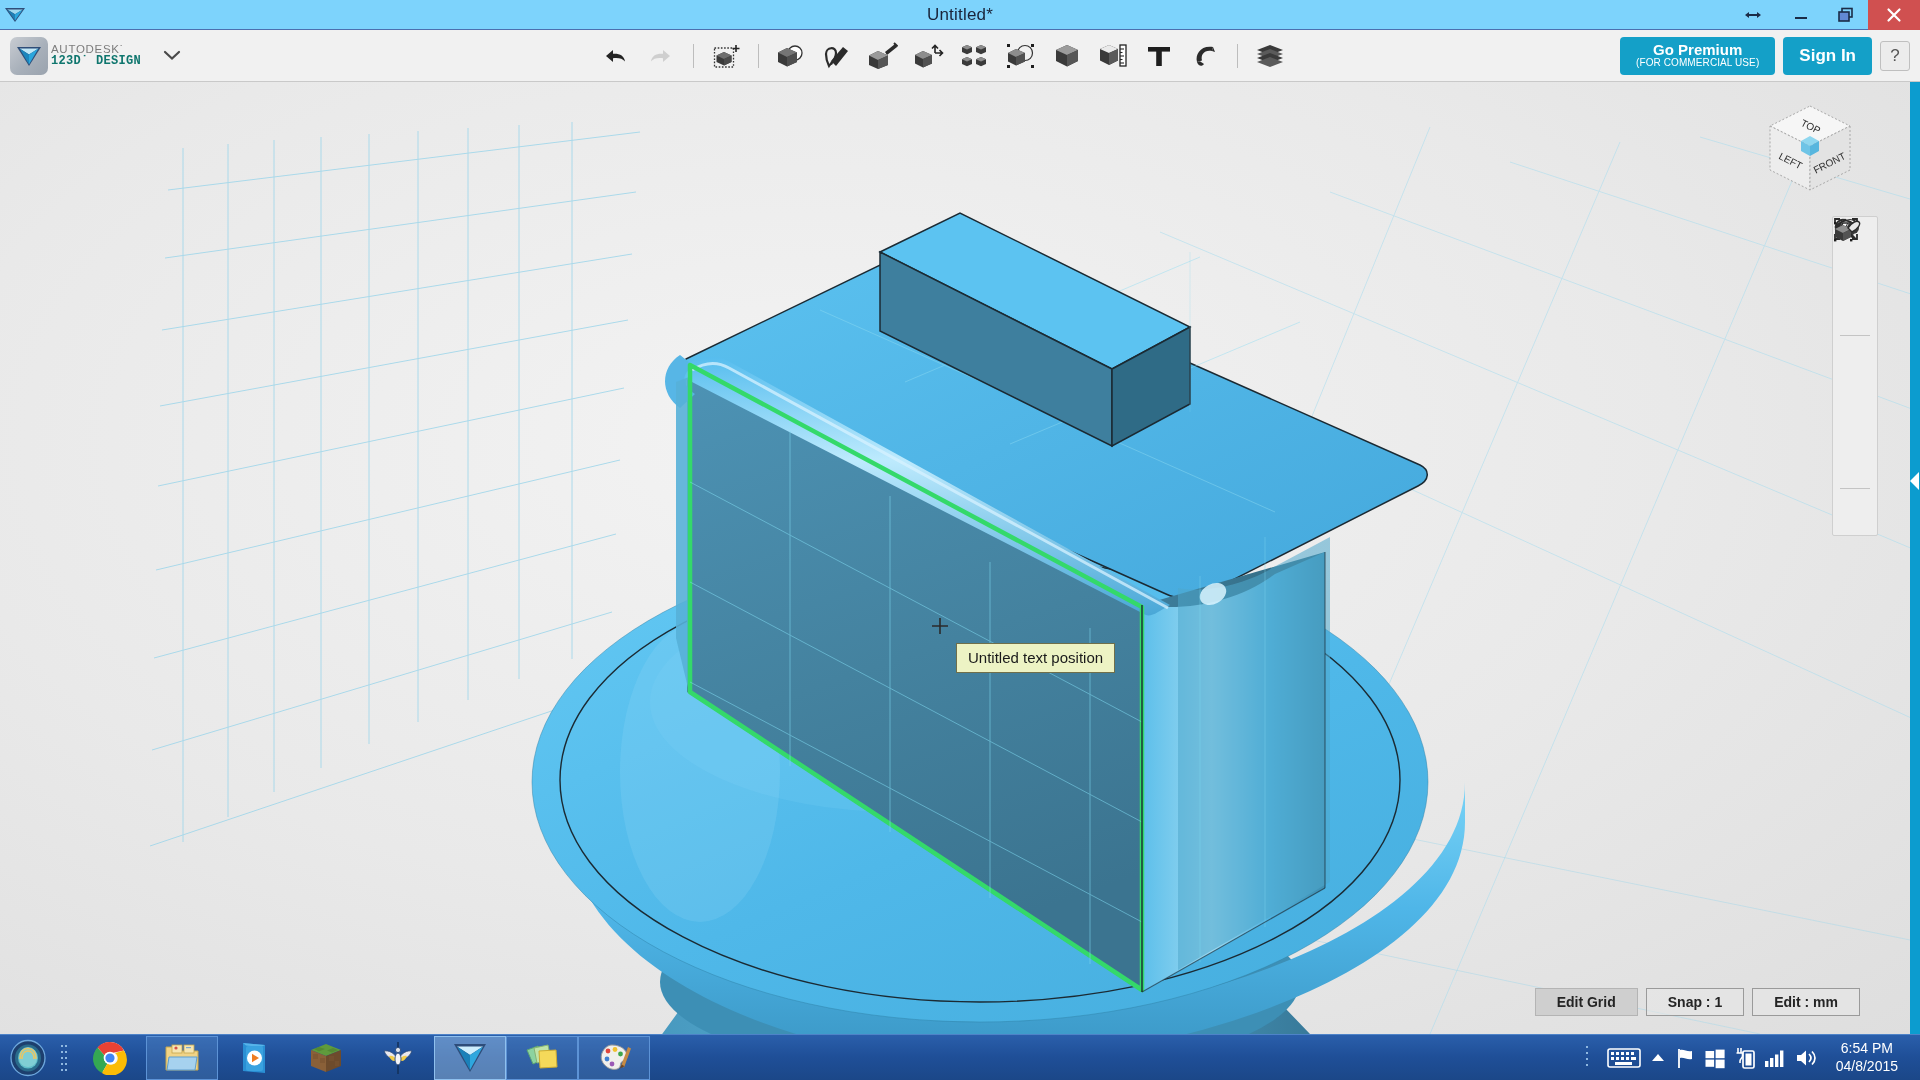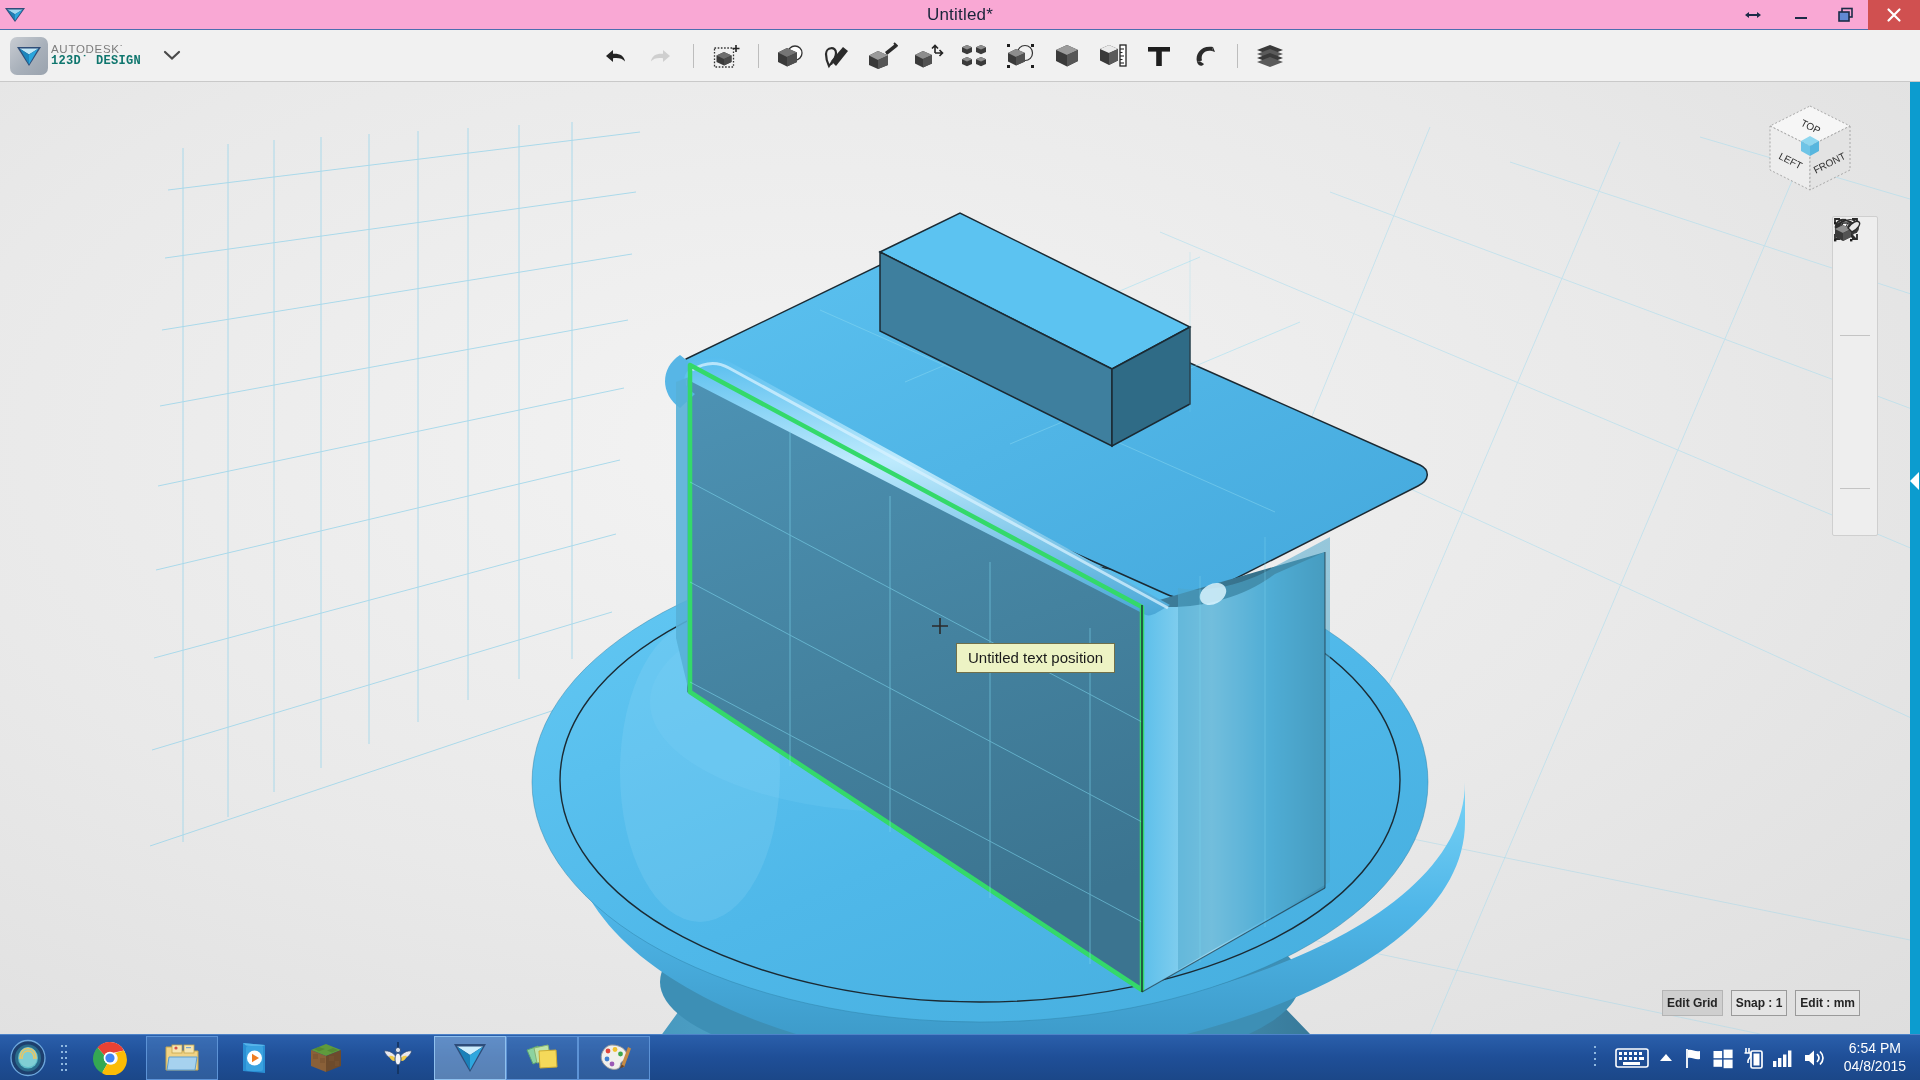--- a/index.html
+++ b/index.html
@@ -6,21 +6,21 @@
   html, body {
     width: 1920px; height: 1080px; overflow: hidden;
     font-family: "Liberation Sans", sans-serif;
     background: #e8e8e8;
   }
   #app { position: relative; width: 1920px; height: 1080px; }
 
   
   .titlebar {
     position: absolute; top: 0; left: 0; width: 1920px; height: 30px;
-    background: #f9a8d4; display: flex; align-items: center;
+    background: #7dd3fc; display: flex; align-items: center;
     border-bottom: 1px solid #4c6fae;
   }
   .tb-logo { width: 30px; height: 30px; display: flex; align-items: center; justify-content: center; }
   .tb-title {
     position: absolute; left: 0; right: 0; text-align: center;
     font-size: 17px; color: #19243a; font-weight: 400; letter-spacing: .2px;
   }
   .tb-controls { position: absolute; right: 0; top: 0; height: 30px; display: flex; align-items: stretch; }
   .tb-btn { width: 46px; display: flex; align-items: center; justify-content: center; cursor: pointer; }
   .tb-btn.restorebtn { width: 44px; }
@@ -104,39 +104,39 @@
     font-size: 15px; padding: 5px 11px 6px; white-space: nowrap;
   }
   .cursor-cross { position: absolute; left: 932px; top: 536px; width: 16px; height: 16px; }
 
   
   .statusstrip {
     position: absolute; right: 60px; bottom: 18px; display: flex; align-items: center; gap: 8px;
   }
   .st-box {
     border: 1px solid #9a9a9a; background: rgba(232,232,232,.55); color: #242424;
-    font-size: 12px; font-weight: bold; padding: 5px 4px;
+    font-size: 14px; font-weight: bold; padding: 5px 21px;
   }
   .st-box.grid { background: #cfcfcf; border: 1px solid #b4b4b4; }
 
   
   .taskbar {
     position: absolute; bottom: 0; left: 0; width: 1920px; height: 46px;
     background: linear-gradient(180deg,#2a5fab 0%,#1f4f98 48%,#1b4788 100%);
     display: flex; align-items: center; border-top: 1px solid #4e83c8;
   }
   .start { width: 56px; height: 46px; display: flex; align-items: center; justify-content: center; cursor: pointer; }
   .grip { width: 18px; height: 34px; display: flex; align-items: center; justify-content: center; }
   .tbitems { display: flex; align-items: center; height: 46px; }
   .tbitem {
     width: 72px; height: 44px; display: flex; align-items: center; justify-content: center; cursor: pointer;
   }
   .tbitem.framed { border: 1px solid #5d93d6; background: rgba(120,170,225,.22); }
   .tbitem.active { border: 1px solid #8fc0ee; background: rgba(175,210,240,.42); }
-  .tray { position: absolute; right: 0; height: 44px; display: flex; align-items: center; padding-right: 8px; gap: 9px; }
+  .tray { position: absolute; right: 0; height: 44px; display: flex; align-items: center; padding-right: 16px; gap: 9px; }
   .trayicon { display: flex; align-items: center; justify-content: center; cursor: pointer; }
   .clock { color: #fff; font-size: 14px; text-align: center; line-height: 1.25; padding: 0 6px 0 8px; cursor: pointer; }
 </style>
 </head>
 <body>
 
 <div id="app">
 
   <div class="titlebar">
     <div class="tb-logo">
@@ -337,20 +337,28 @@
           <g>
             <polygon points="15,2 28,7 15,12 2,7" fill="#3a3a3a"></polygon>
             <polygon points="15,6 28,11 15,16 2,11" fill="#5a5a5a"></polygon>
             <polygon points="15,10 28,15 15,20 2,15" fill="#3a3a3a"></polygon>
             <polygon points="15,14 28,19 15,24 2,19" fill="#5a5a5a"></polygon>
           </g>
         </svg>
       </div>
     </div>
 
+    <div class="right-actions">
+      <div class="btn-premium">
+        <div class="l1">Go Premium</div>
+        <div class="l2">(FOR COMMERCIAL USE)</div>
+      </div>
+      <div class="btn-signin">Sign In</div>
+      <div class="btn-help">?</div>
+    </div>
   </div>
 
   <div class="canvas">
 
     <svg width="1920" height="952" viewBox="0 0 1920 952">
       <defs>
         <linearGradient id="gBoxFront" x1="0" y1="0" x2="0.25" y2="1">
           <stop offset="0%" stop-color="#4d93b5"></stop>
           <stop offset="55%" stop-color="#44829f"></stop>
           <stop offset="100%" stop-color="#3b7490"></stop>

